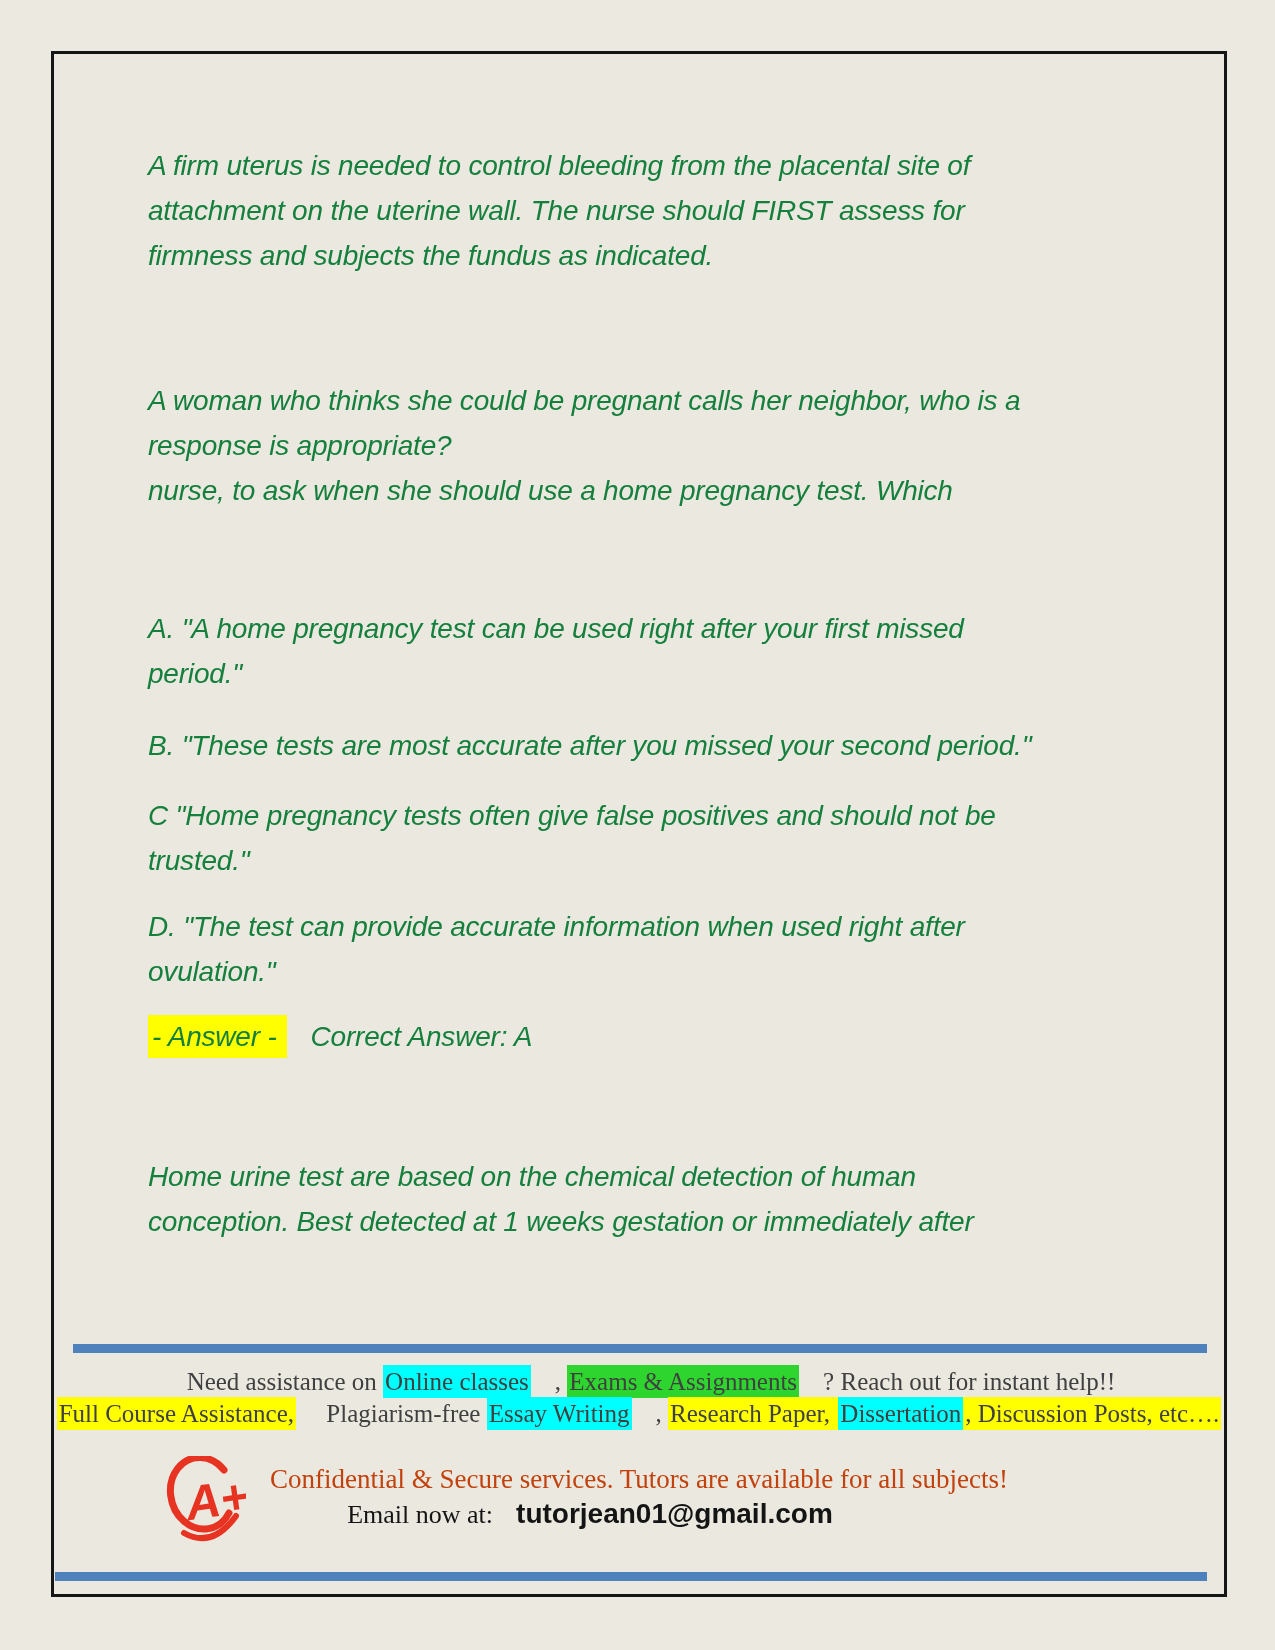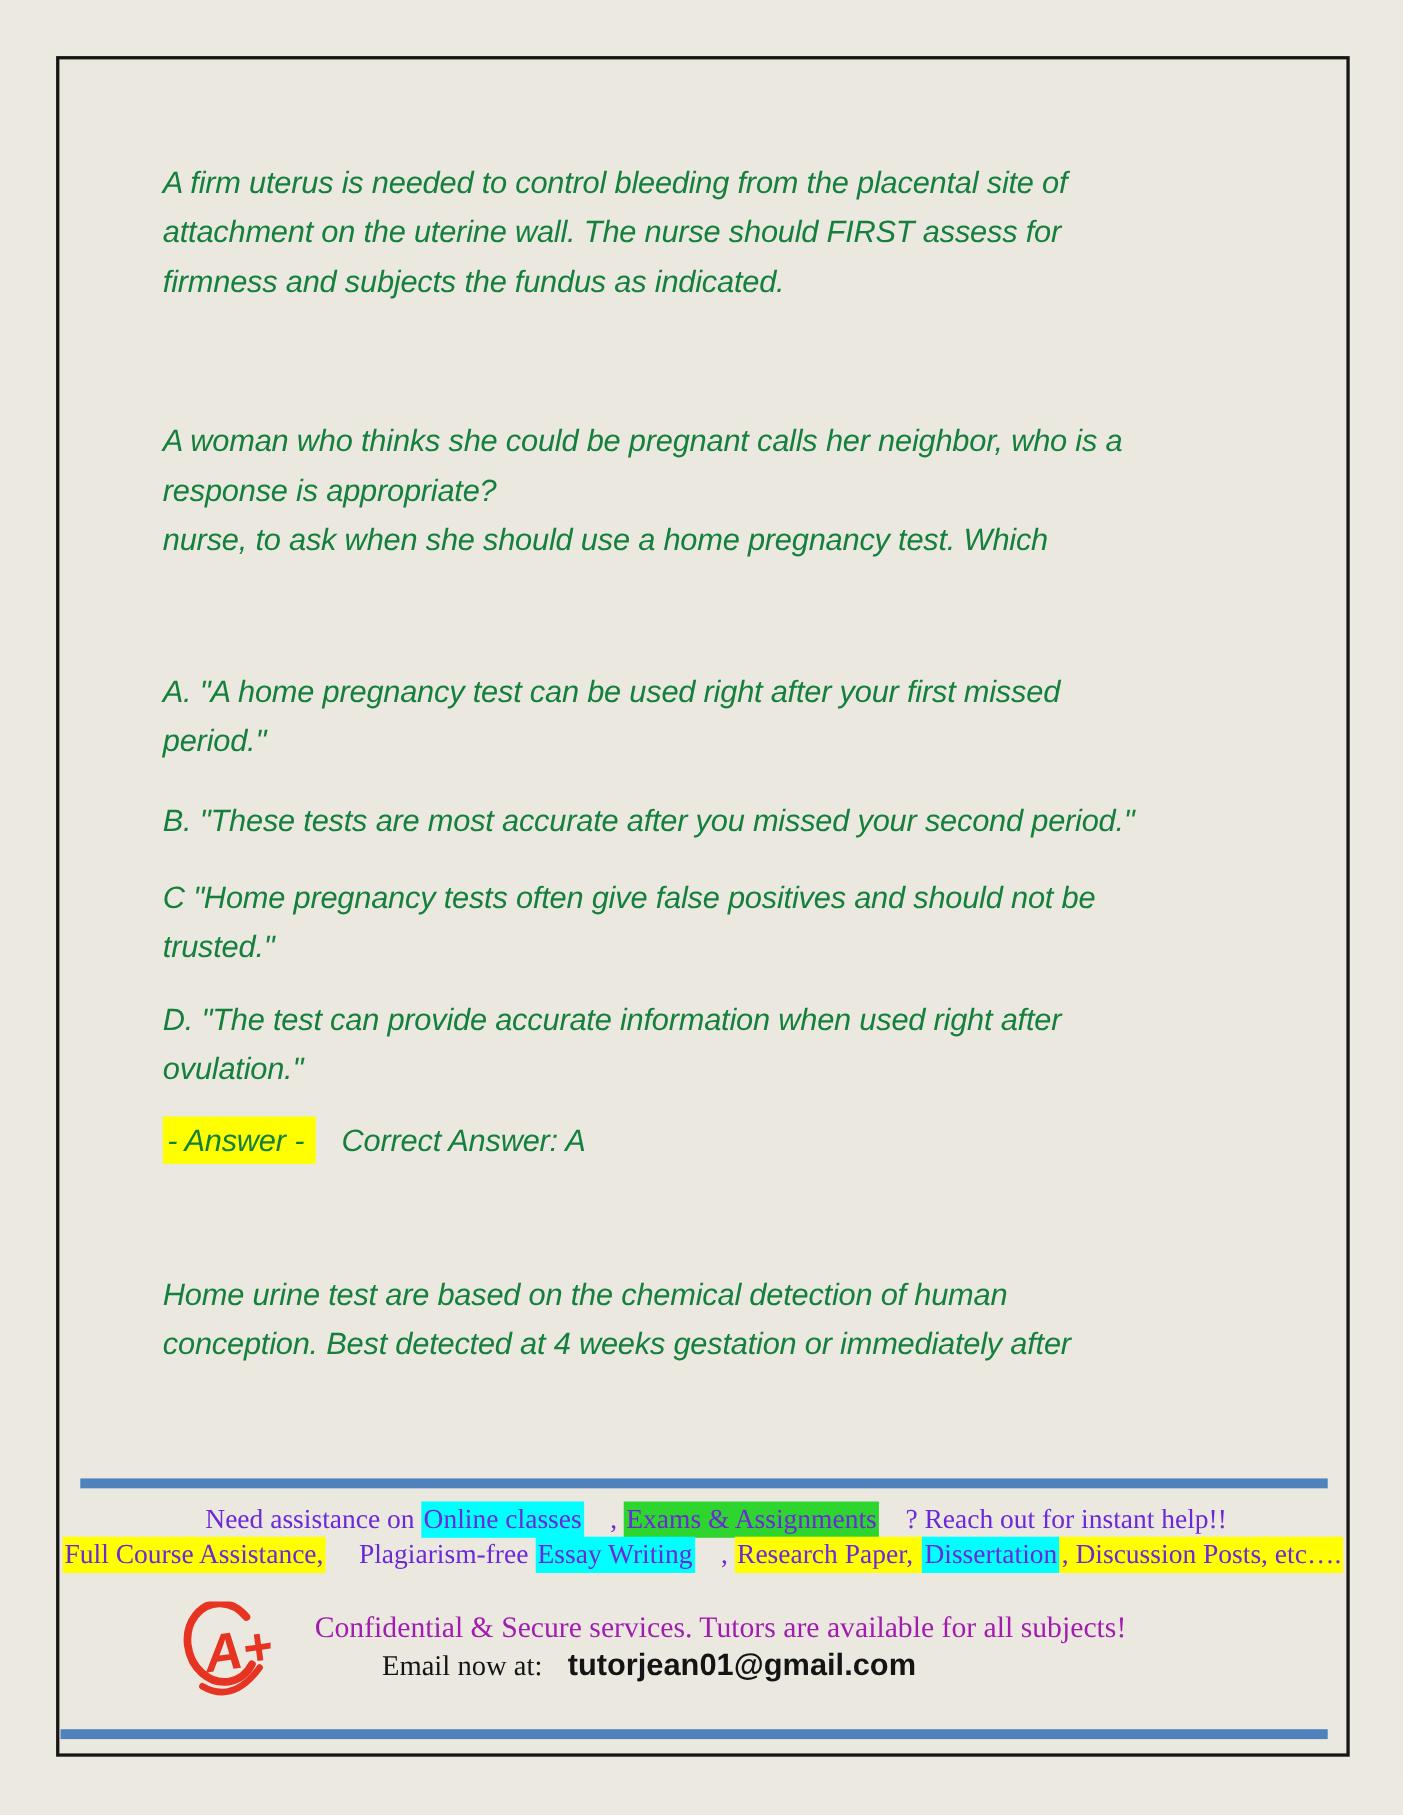--- a/index.html
+++ b/index.html
@@ -24,30 +24,30 @@
     line-height:45px;
     font-style:italic;
   }
   .line{white-space:pre;}
   .seg{white-space:pre;padding-left:24px;}
   .answer-block .seg-hl{padding:6px 10px 6px 4px;}
   .footer-line{
     position:absolute;left:51px;width:1176px;
     text-align:center;
     font-family:"Liberation Serif",serif;
-    font-size:25px;color:#6d28d9;
+    font-size:25px;color:#404040;
     line-height:31px;
   }
   .footer-line .seg-hl{padding:3px 2px;}
   .divider{position:absolute;height:9px;}
   .confidential{
     position:absolute;left:51px;width:1176px;
     text-align:center;
     font-family:"Liberation Serif",serif;
-    font-size:27px;color:#a21caf;padding-left:16px;
+    font-size:27px;color:#c2410c;
   }
   .email-line{
     position:absolute;left:51px;width:1064px;
     text-align:center;
     font-family:"Liberation Serif",serif;
     font-size:26px;color:#141414;
   }
   .email-addr{
     font-family:"Liberation Sans",sans-serif;
     font-weight:bold;
@@ -89,21 +89,21 @@
 
 <div class="block" style="top:904px;">
     <div class="line">D. "The test can provide accurate information when used right after</div>
     <div class="line">ovulation."</div>
   </div>
 
 <div class="block answer-block" style="top:1014px;"><span class="seg seg-hl" style="background-color: rgb(255, 255, 0);">- Answer -</span><span class="seg">Correct Answer: A</span></div>
 
 <div class="block" style="top:1154px;">
     <div class="line">Home urine test are based on the chemical detection of human</div>
-    <div class="line">conception. Best detected at 4 weeks gestation or immediately after</div>
+    <div class="line">conception. Best detected at 1 weeks gestation or immediately after</div>
   </div>
 
 <div class="divider" style="top: 1344px; left: 73px; width: 1134px; background-color: rgb(79, 129, 189);"></div>
 
 <div class="footer-line" style="top:1366px;"><span class="seg">Need assistance on </span><span class="seg seg-hl" style="background-color: rgb(0, 255, 255);">Online classes</span><span class="seg">, </span><span class="seg seg-hl" style="background-color: rgb(47, 213, 47);">Exams &amp; Assignments</span><span class="seg">? Reach out for instant help!!</span></div>
 
 <div class="footer-line" style="top:1398px;"><span class="seg seg-hl" style="background-color: rgb(255, 255, 0);">Full Course Assistance,</span><span class="seg"> Plagiarism-free </span><span class="seg seg-hl" style="background-color: rgb(0, 255, 255);">Essay Writing</span><span class="seg">, </span><span class="seg seg-hl" style="background-color: rgb(255, 255, 0);">Research Paper, </span><span class="seg seg-hl" style="background-color: rgb(0, 255, 255);">Dissertation</span><span class="seg seg-hl" style="background-color: rgb(255, 255, 0);">, Discussion Posts, etc….</span></div>
 
 <div class="logo-wrap">
   <svg width="84" height="94" viewBox="0 0 84 94">

